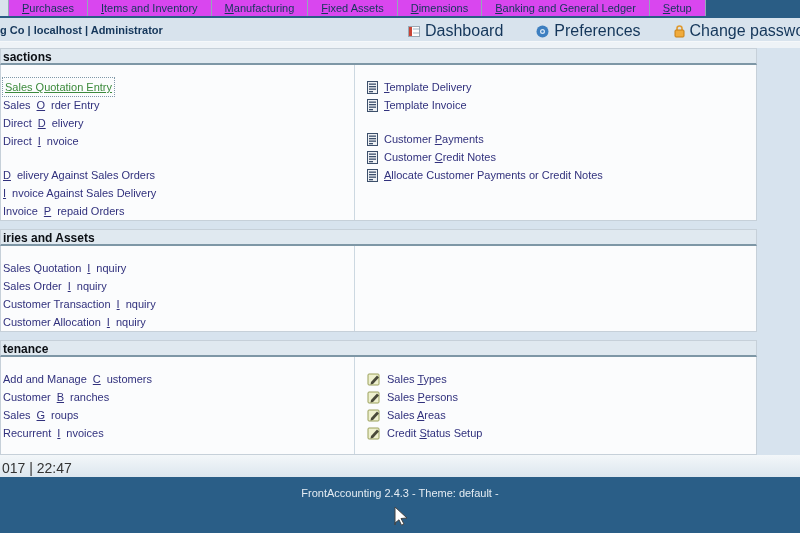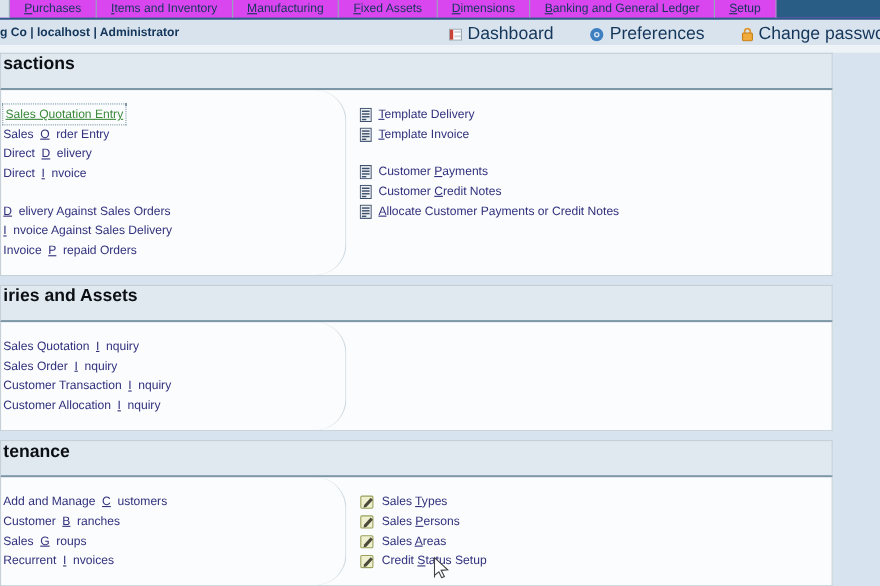--- a/index.html
+++ b/index.html
@@ -14,23 +14,23 @@
 
   
   .userbar { height:24px; background:#d8e3ed; display:flex; align-items:center; font-size:11px; color:#14365a; border-bottom:1px solid #f5f8fa; }
   .userbar-context { font-weight:bold; white-space:nowrap; }
   .userbar-menu { position:absolute; left:393px; top:22px; display:flex; align-items:center; gap:18px; white-space:nowrap; }
   .userbar-item { display:flex; align-items:center; gap:5px; cursor:pointer; color:#14365a;margin-left:15px; }
   .gap { height:6px; background:#eef3f7; }
 
   
   .content { width:757px; }
-  .section-head { height:34px; background:#e0e9f0; border:1px solid #c6d0d9; border-bottom:2px solid #7e97a6; font-size:16px; font-weight:bold; color:#0b0f14; padding:1px 0 0 2px; }
+  .section-head { height:17px; background:#e0e9f0; border:1px solid #c6d0d9; border-bottom:2px solid #7e97a6; font-size:12px; font-weight:bold; color:#0b0f14; padding:1px 0 0 2px; }
   .panel { background:#fbfcfd; border:1px solid #c6d0d9; border-top:none; display:flex; }
-  .col-left { width:314px; border-right:1px solid #ccd8e1; padding:13px 0 13px 2px;border-radius:28px; }
+  .col-left { width:354px; border-right:1px solid #ccd8e1; padding:13px 0 0 2px; }
   .col-right { flex:1; padding:13px 0 12px 12px; }
   .menu-link { display:flex; align-items:center; gap:6px; height:18px; font-size:11px; color:#31317d; cursor:pointer; text-decoration:none; white-space:nowrap; }
   .menu-link u { text-decoration:underline; }
   .menu-link.active { color:#3c8a3c; text-decoration:underline; outline:1px dotted #7f98a8; width:fit-content; padding:0 2px; }
   .group + .group { margin-top:16px; }
   .push-down { margin-top:26px; }
   .sec-gap { height:8px; }
 
   
   .statusbar { height:22px; background:linear-gradient(#f3f7f9,#dce6ee); font-size:14px; color:#333; padding:5px 0 0 2px; }

